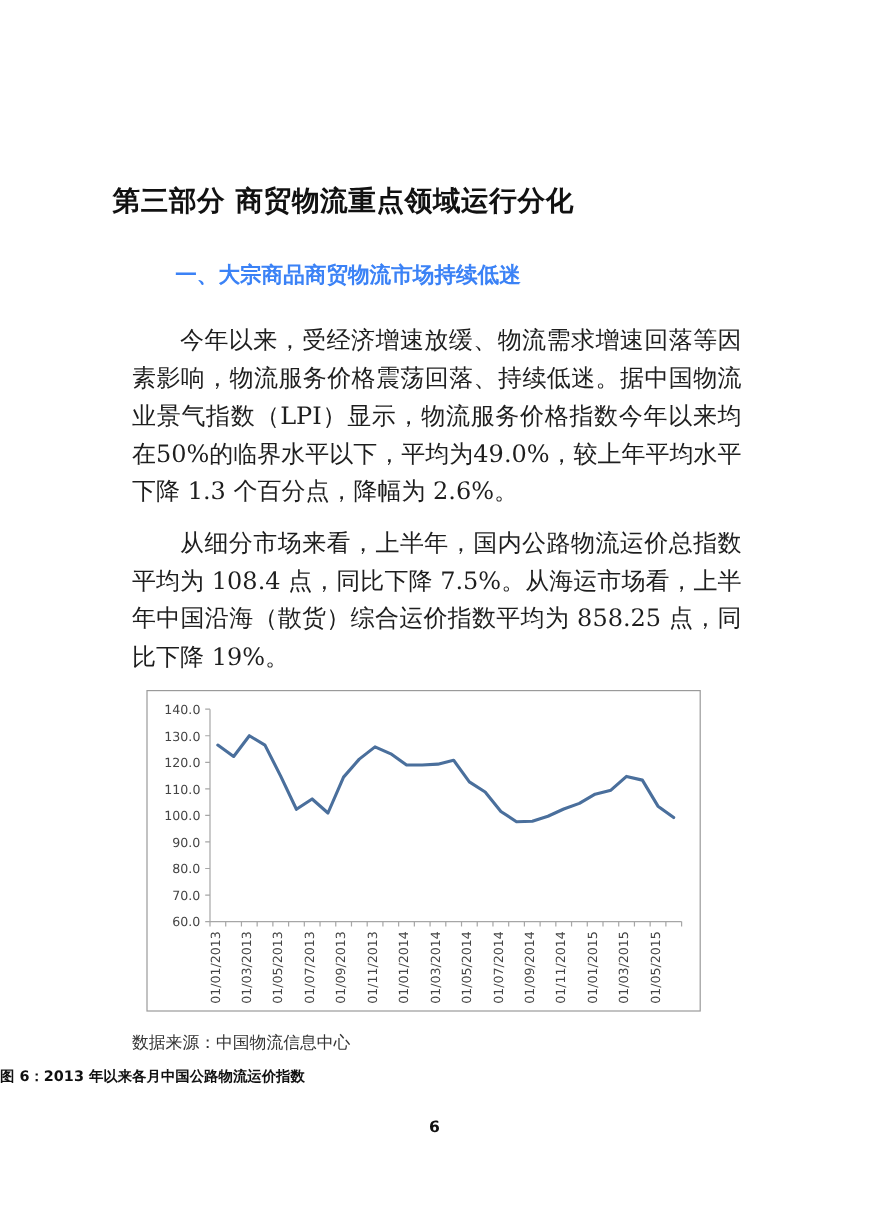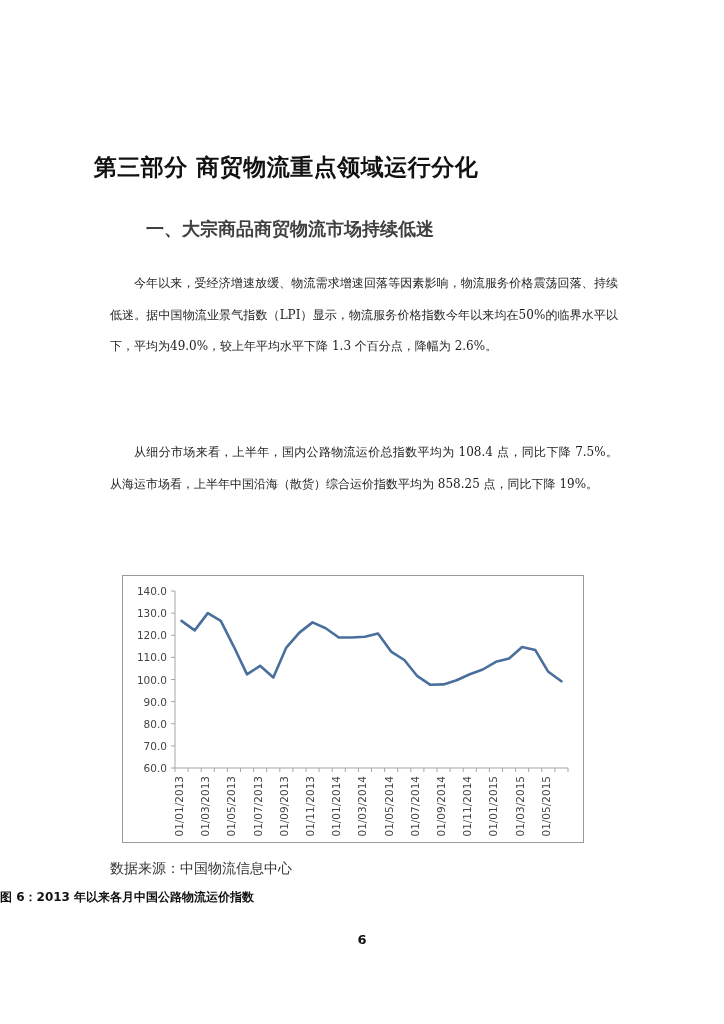--- a/index.html
+++ b/index.html
@@ -9,25 +9,25 @@
     overflow: hidden;
   }
   .title {
     position: absolute; left: 0; width: 572px; top: 152px; text-align: center;
     font-family: "DejaVu Sans", "Liberation Sans", sans-serif;
     font-weight: bold; font-size: 23px; letter-spacing: 0.5px; color: #111;
   }
   .section-heading {
     position: absolute; left: 146px; top: 217px;
     font-family: "DejaVu Sans", "Liberation Sans", sans-serif;
-    font-weight: bold; font-size: 18px; color: #404040;
+    font-weight: bold; font-size: 18px; color: #3b82f6;
   }
   .para {
     position: absolute; left: 110px; width: 508px;
-    font-size: 12px; line-height: 31.5px; text-align: justify; color: #1e1e1e;
+    font-size: 20px; line-height: 31.5px; text-align: justify; color: #1e1e1e;
   }
   .para p { margin: 0; text-indent: 2em; }
   #p1 { top: 268px; }
   #p2 { top: 437px; }
   .chart-box {
     position: absolute; left: 122px; top: 575px; width: 460px; height: 266px;
     border: 1px solid #9a9a9a; background: #fff;
   }
   .chart-box svg { position: absolute; left: 0; top: 0; }
   .source {

